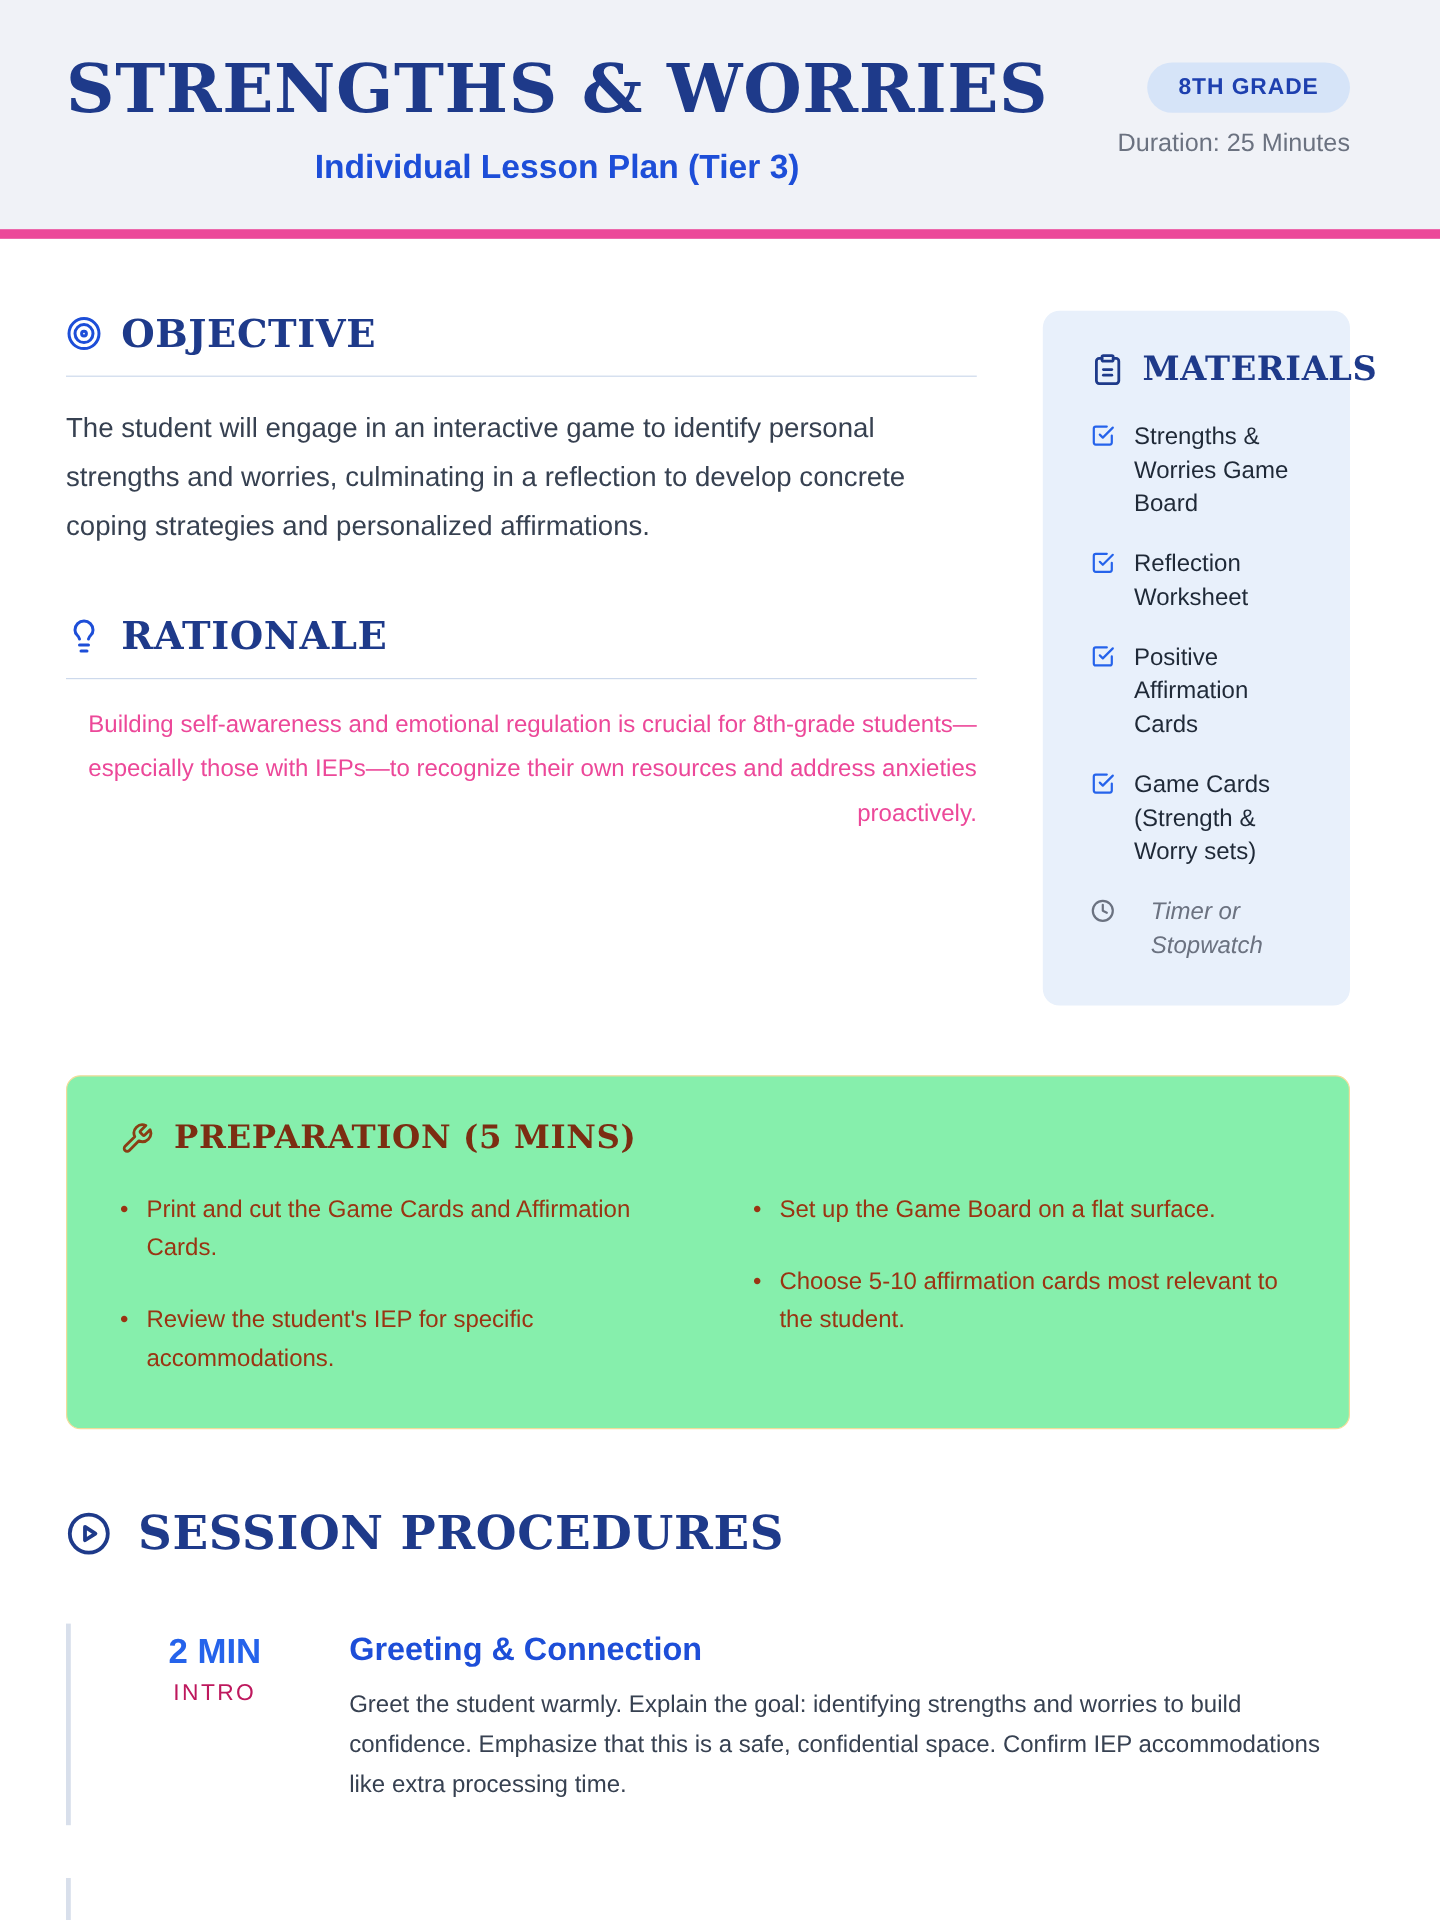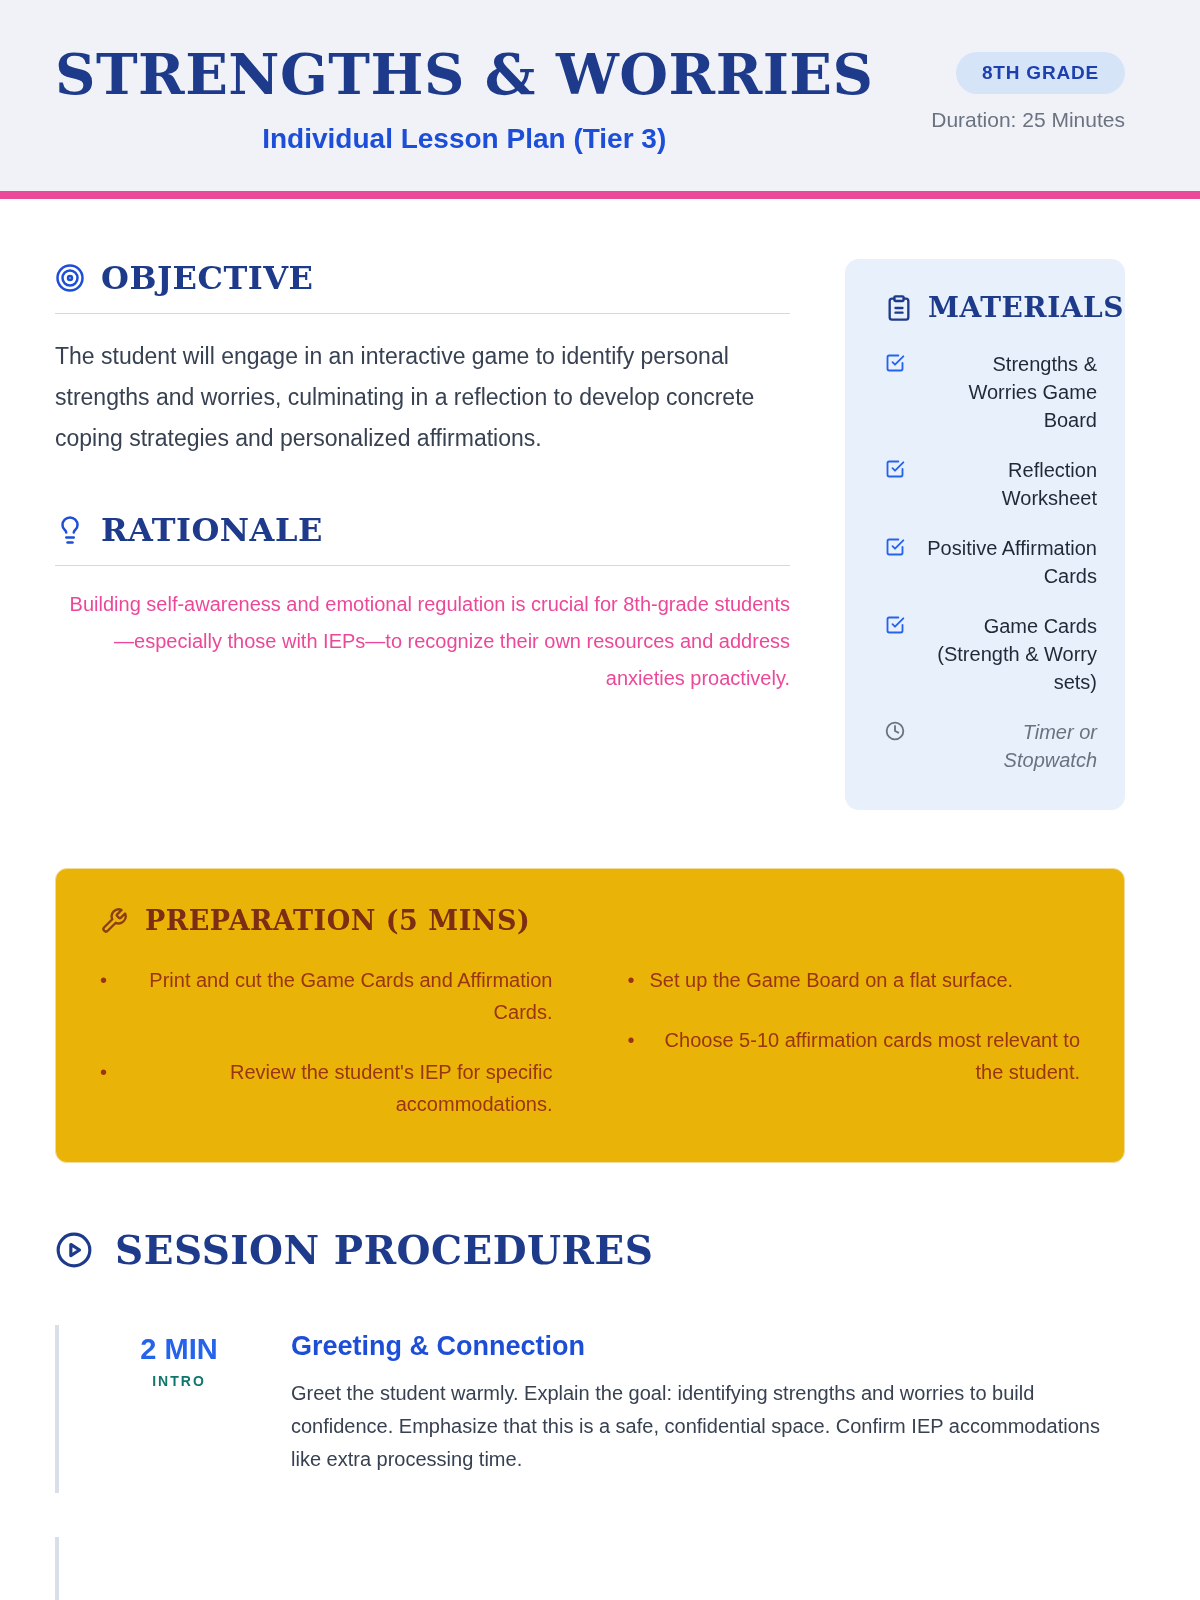--- a/index.html
+++ b/index.html
@@ -30,21 +30,21 @@
     display: inline-block; background: #d6e4f8; color: #1e40af;
     font-weight: 700; font-size: 19px; letter-spacing: 0.8px;
     padding: 10px 26px; border-radius: 999px;
   }
   .duration { margin-top: 14px; font-size: 21px; color: #6b7280; }
 
   
   .main { padding: 0 75px 0 55px; }
   .columns { display: flex; gap: 55px; margin-top: 60px; align-items: flex-start; }
   .left-col { flex: 1; min-width: 0; }
-  .right-col { width: 280px; flex-shrink: 0; text-align: right; }
+  .right-col { width: 256px; flex-shrink: 0; }
 
   
   .section-heading { display: flex; align-items: center; gap: 16px; text-align: right; }
   .section-heading .icon { display: flex; color: #1d4ed8; }
   .section-heading h2 {
     font-family: "DejaVu Serif", "Liberation Serif", serif;
     font-size: 32px; color: #1e3a8a; margin: 0; letter-spacing: 0.5px;
   }
   .rule { border-bottom: 1px solid #cdd9ec; margin-top: 16px; }
 
@@ -68,24 +68,23 @@
     display: flex; gap: 16px; align-items: flex-start;
     margin-bottom: 22px; font-size: 20px; color: #1f2937; line-height: 1.4;
   }
   .m-item .icon { color: #2563eb; flex-shrink: 0; margin-top: 3px; display: flex; }
   .m-item span.m-label { display: inline-block; max-width: 188px; }
   .m-item.optional { color: #6b7280; font-style: italic; margin-bottom: 0; gap: 30px; }
   .m-item.optional .icon { color: #6b7280; }
 
   
   .prep {
-    margin-top: 58px; background: #eab308;
+    margin-top: 58px; background: #86efac;
     border: 1px solid #f3dc9a; border-radius: 12px;
     padding: 36px 44px 42px;
-    text-align: right;
   }
   .prep-heading { display: flex; align-items: center; gap: 17px; }
   .prep-heading .icon { display: flex; color: #8a3e14; }
   .prep-heading h2 {
     font-family: "DejaVu Serif", "Liberation Serif", serif;
     font-size: 27px; margin: 0; color: #7c2d12; letter-spacing: 0.5px;
   }
   .prep-grid { display: flex; gap: 75px; margin-top: 28px; }
   .prep-col { flex: 1; display: flex; flex-direction: column; gap: 28px; }
   .p-item { display: flex; gap: 15px; font-size: 20px; line-height: 1.6; color: #9a3412; }
@@ -95,21 +94,21 @@
   .session-heading { margin-top: 64px; display: flex; align-items: center; gap: 22px; }
   .session-heading .icon { display: flex; color: #1e3a8a; }
   .session-heading h2 {
     font-family: "DejaVu Serif", "Liberation Serif", serif;
     font-size: 39px; margin: 0; color: #1e3a8a; letter-spacing: 0.5px;
   }
   .steps { margin-top: 52px; }
   .step { display: flex; border-left: 4px solid #d8dfeb; padding: 6px 0 16px 64px; }
   .step-time { width: 112px; text-align: center; flex-shrink: 0; padding-top: 2px; }
   .time-val { font-size: 29px; font-weight: 700; color: #2563eb; }
-  .time-tag { margin-top: 7px; font-size: 14px; font-weight: 700; letter-spacing: 2px; color: #0f766e; }
+  .time-tag { margin-top: 7px; font-size: 19px; font-weight: 400; letter-spacing: 2px; color: #be185d; }
   .step-body { margin-left: 56px; flex: 1; min-width: 0; }
   .step-title { font-size: 27px; font-weight: 700; color: #1d4ed8; }
   .step-text { margin-top: 15px; font-size: 20px; line-height: 1.66; color: #374151; }
   .timeline-stub { border-left: 4px solid #d8dfeb; height: 140px; margin-top: 44px; }
 
   svg { display: block; }
 </style>
 </head>
 <body>
 

